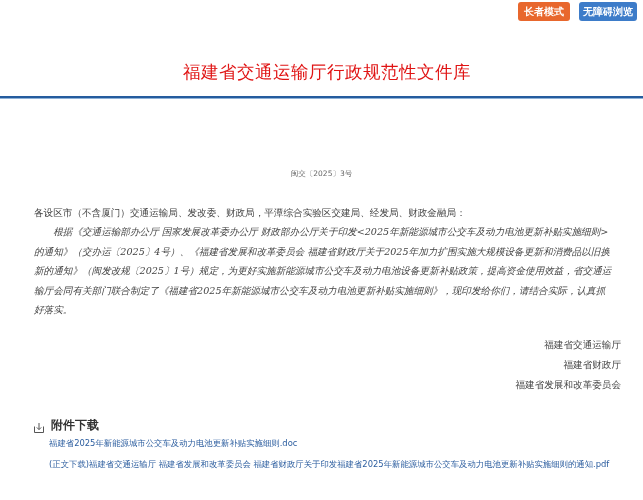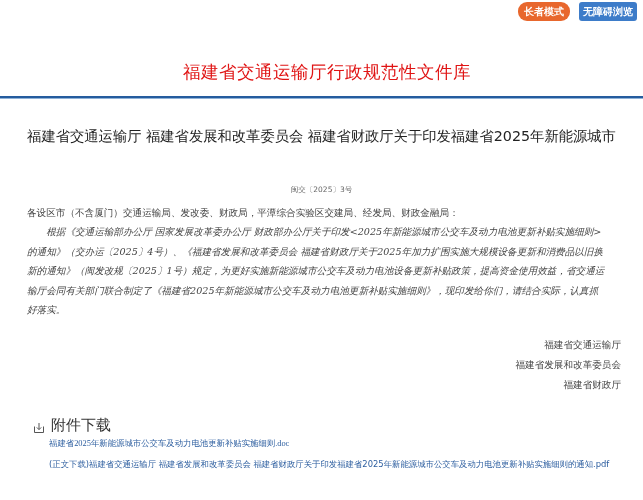--- a/index.html
+++ b/index.html
@@ -5,97 +5,96 @@
   * { box-sizing: border-box; margin: 0; padding: 0; }
   html, body { width: 643px; height: 500px; background: #ffffff; overflow: hidden; }
   body { font-family: "DejaVu Sans", "Liberation Sans", sans-serif; color: #333; position: relative; }
 
   .topbar { position: absolute; top: 0; left: 0; width: 643px; height: 24px; }
   .btn-mode {
     position: absolute; top: 2px; height: 19px; line-height: 19px;
     font-size: 10px; font-weight: bold; color: #fff; text-align: center;
     border-radius: 3px; cursor: pointer;
   }
-  .btn-elder { left: 518px; width: 52px; background: #e8672d; border-radius: 9px; }
+  .btn-elder { left: 518px; width: 52px; background: #e8672d; }
   .btn-access { left: 579px; width: 58px; background: #3d7cc9; }
 
   .site-header { position: absolute; top: 40px; left: 0; width: 643px; height: 56px; }
   .site-title {
     position: absolute; top: 20px; left: 0; width: 643px; text-align: center;
     font-size: 17.5px; color: #e01414; letter-spacing: 0.5px; padding-left: 11px;
   }
   .header-rule {
     position: absolute; top: 96px; left: 0; width: 643px; height: 3px;
     background: #255c9e; border-bottom: 1px solid #8fb2d8;
   }
 
   .doc-title {
     position: absolute; top: 126px; left: 20px; width: 603px; text-align: center;
     font-size: 14.3px; line-height: 21px; color: #222;
   }
   .doc-number {
-    position: absolute; top: 185px; left: 0; width: 643px; text-align: center;
+    position: absolute; top: 169px; left: 0; width: 643px; text-align: center;
     font-size: 7.5px; color: #666;
   }
 
   .doc-body {
-    position: absolute; top: 203px; left: 27px; width: 580px;
+    position: absolute; top: 203px; left: 34px; width: 580px;
     font-family: "DejaVu Serif", "Liberation Serif", serif;
     font-size: 9.6px; line-height: 19.4px; color: #444;
   }
   .doc-body p { margin: 0; }
   .indent { text-indent: 2em; font-style: italic; }
 
   .signatures {
     position: absolute; top: 335px; right: 22px; text-align: right;
     font-family: "DejaVu Serif", "Liberation Serif", serif;
     font-size: 9.6px; line-height: 20px; color: #444;
   }
 
   .attach-header {
     position: absolute; top: 417px; left: 33px; height: 16px;
     display: flex; align-items: center; gap: 6px;
   }
   .download-icon { width: 12px; height: 12px; display: inline-block; }
-  .attach-title { font-size: 15px; font-weight: normal; color: #333; }
+  .attach-title { font-size: 12px; font-weight: bold; color: #333; }
 
   .attach-link {
     position: absolute; left: 49px; font-size: 8.4px; color: #2b5d9f;
     text-decoration: none; cursor: pointer; white-space: nowrap;
   }
-  .link1 { top: 438px; font-family: Liberation Serif, serif; }
+  .link1 { top: 438px; }
   .link2 { top: 459px; text-align: center; }
 </style>
 </head>
 <body>
 
 <div class="topbar">
   <div class="btn-mode btn-elder">长者模式</div>
   <div class="btn-mode btn-access">无障碍浏览</div>
 </div>
 
 <div class="site-header">
   <div class="site-title">福建省交通运输厅行政规范性文件库</div>
 </div>
 <div class="header-rule"></div>
 
 <div class="doc-title">
-  <div>福建省交通运输厅 福建省发展和改革委员会 福建省财政厅关于印发福建省2025年新能源城市</div>
 </div>
 <div class="doc-number">闽交〔2025〕3号</div>
 
 <div class="doc-body">
   <p>各设区市（不含厦门）交通运输局、发改委、财政局，平潭综合实验区交建局、经发局、财政金融局：</p>
   <p class="indent">根据《交通运输部办公厅 国家发展改革委办公厅 财政部办公厅关于印发&lt;2025年新能源城市公交车及动力电池更新补贴实施细则&gt;的通知》（交办运〔2025〕4号）、《福建省发展和改革委员会 福建省财政厅关于2025年加力扩围实施大规模设备更新和消费品以旧换新的通知》（闽发改规〔2025〕1号）规定，为更好实施新能源城市公交车及动力电池设备更新补贴政策，提高资金使用效益，省交通运输厅会同有关部门联合制定了《福建省2025年新能源城市公交车及动力电池更新补贴实施细则》，现印发给你们，请结合实际，认真抓好落实。</p>
 </div>
 
 <div class="signatures">
   <div>福建省交通运输厅</div>
+  <div>福建省财政厅</div>
   <div>福建省发展和改革委员会</div>
-  <div>福建省财政厅</div>
 </div>
 
 <div class="attach-header">
   <span class="download-icon">
     <svg width="12" height="12" viewBox="0 0 12 12">
       <path d="M1.5 4.5 V10.5 H10.5 V4.5" fill="none" stroke="#555" stroke-width="1"></path>
       <path d="M6 1 V7.5 M3.8 5.4 L6 7.6 L8.2 5.4" fill="none" stroke="#555" stroke-width="1"></path>
     </svg>
   </span>
   <span class="attach-title">附件下载</span>

